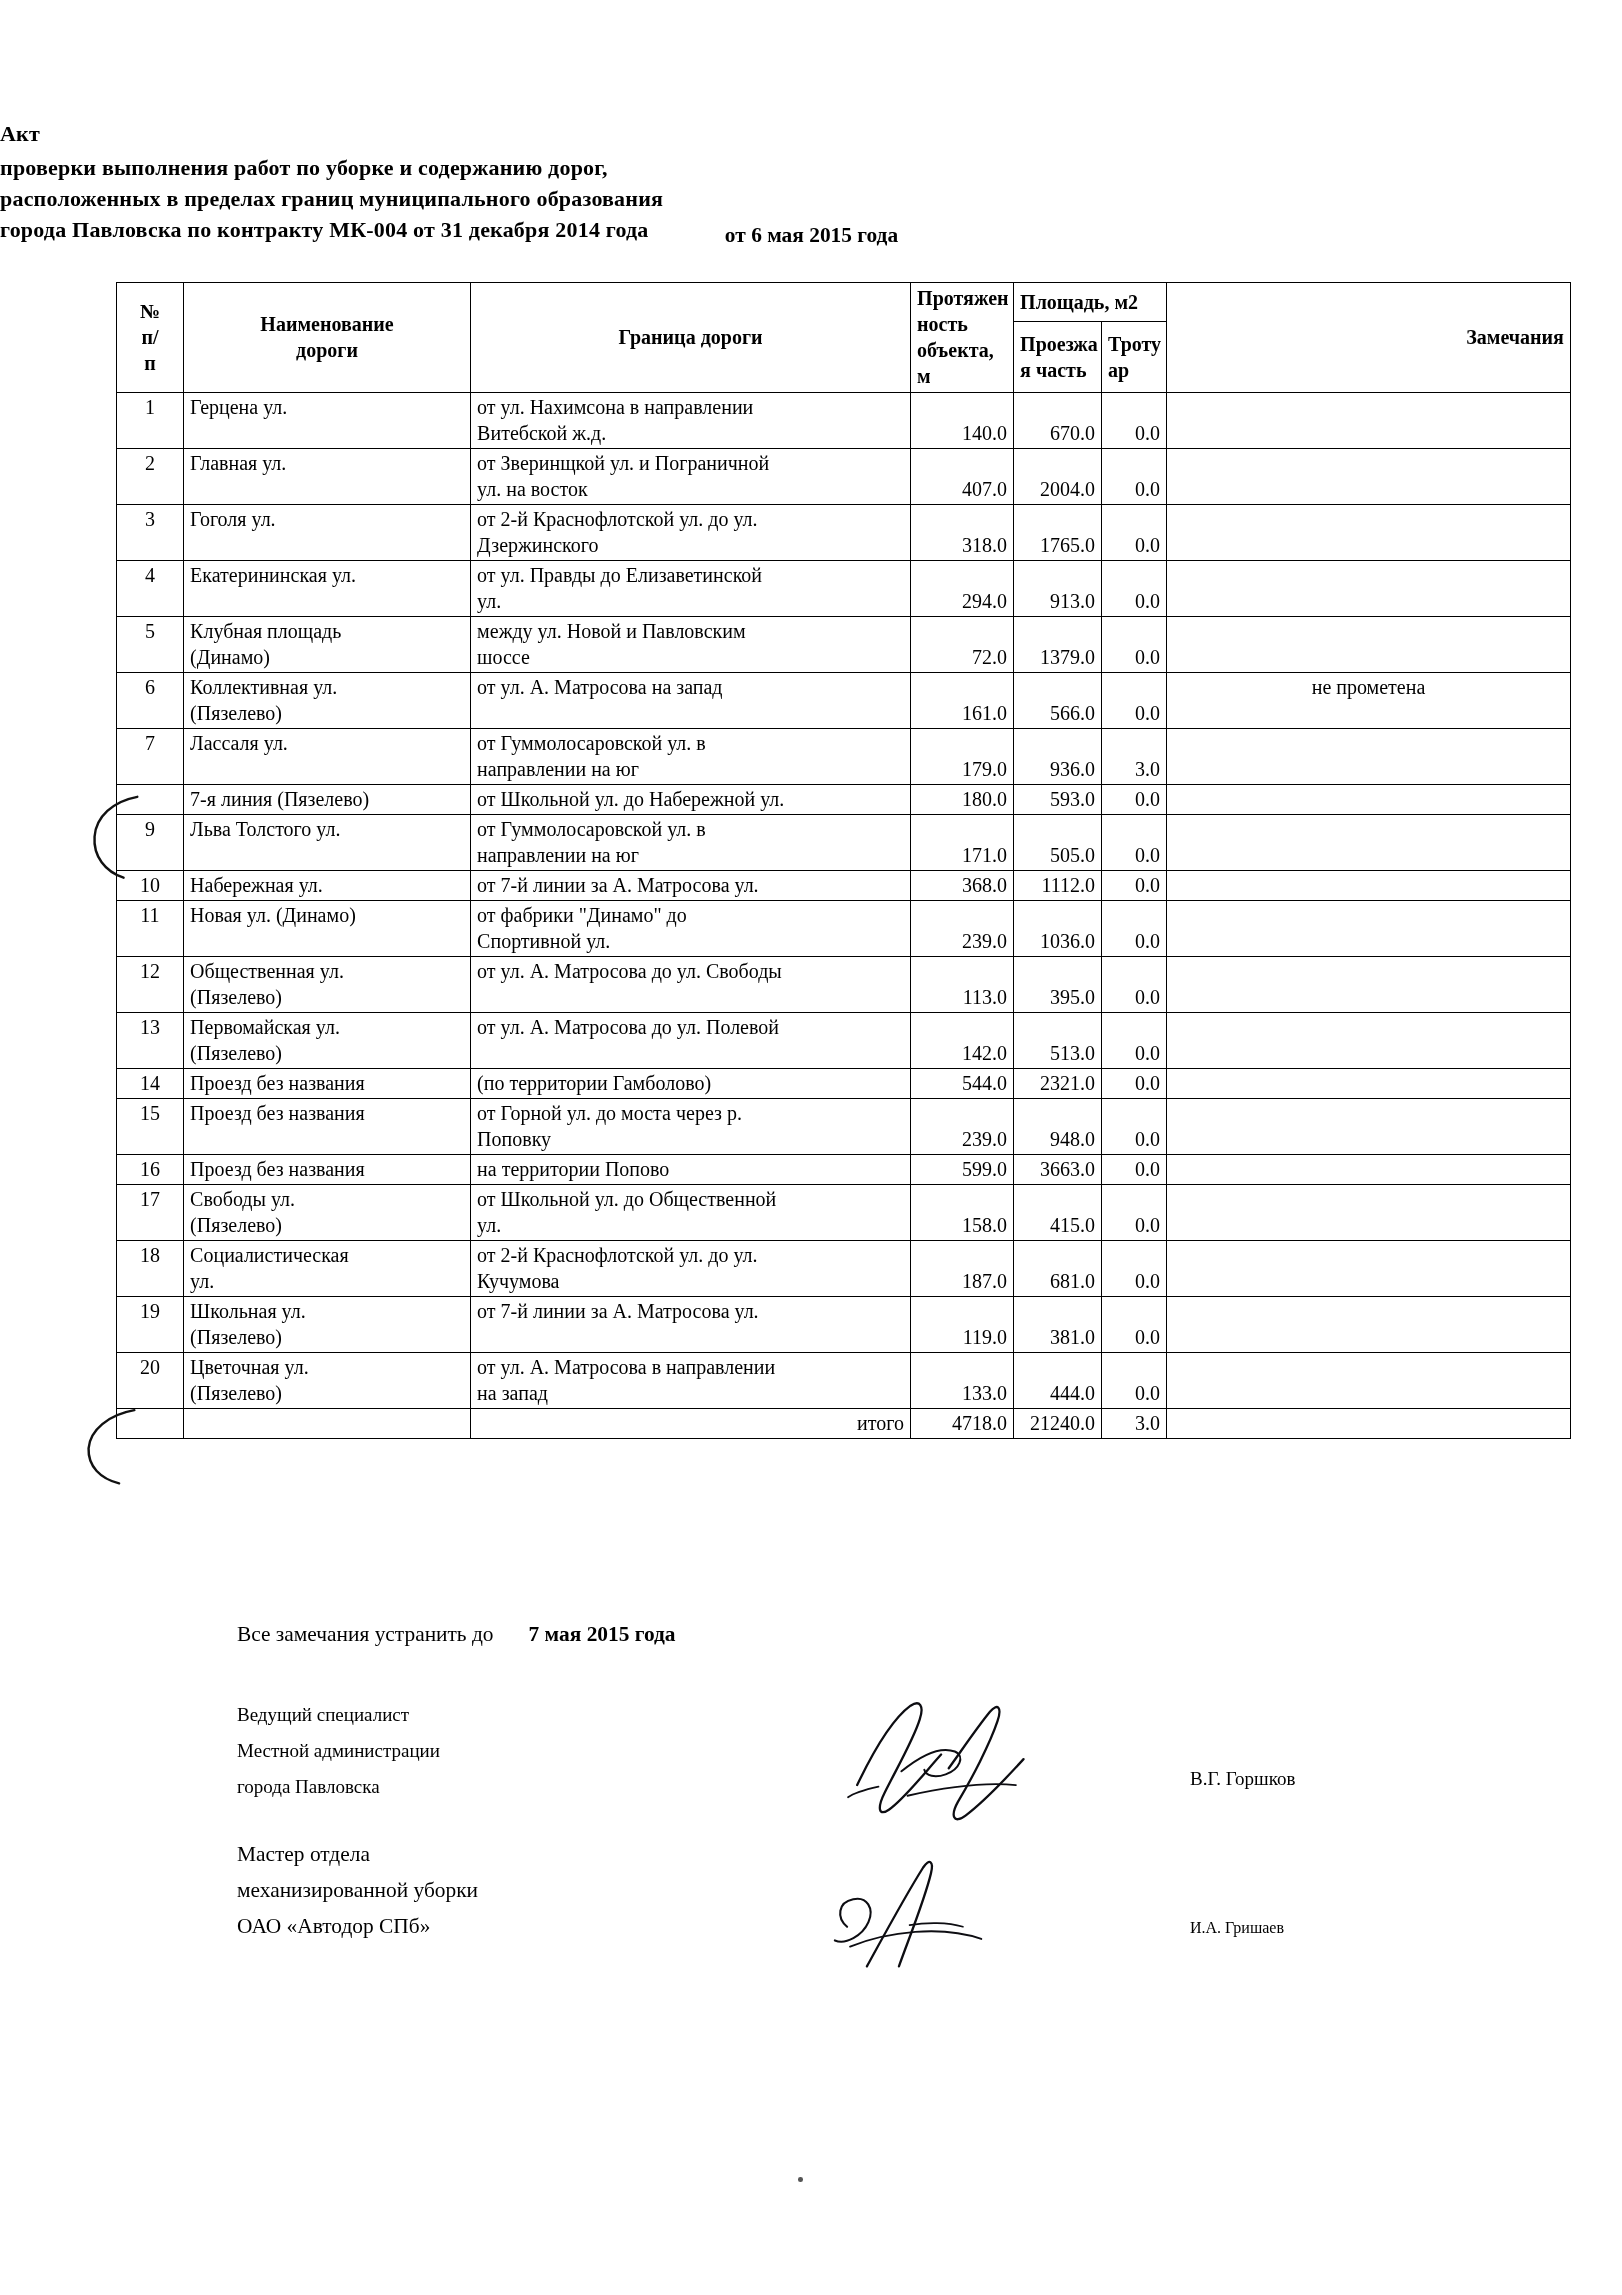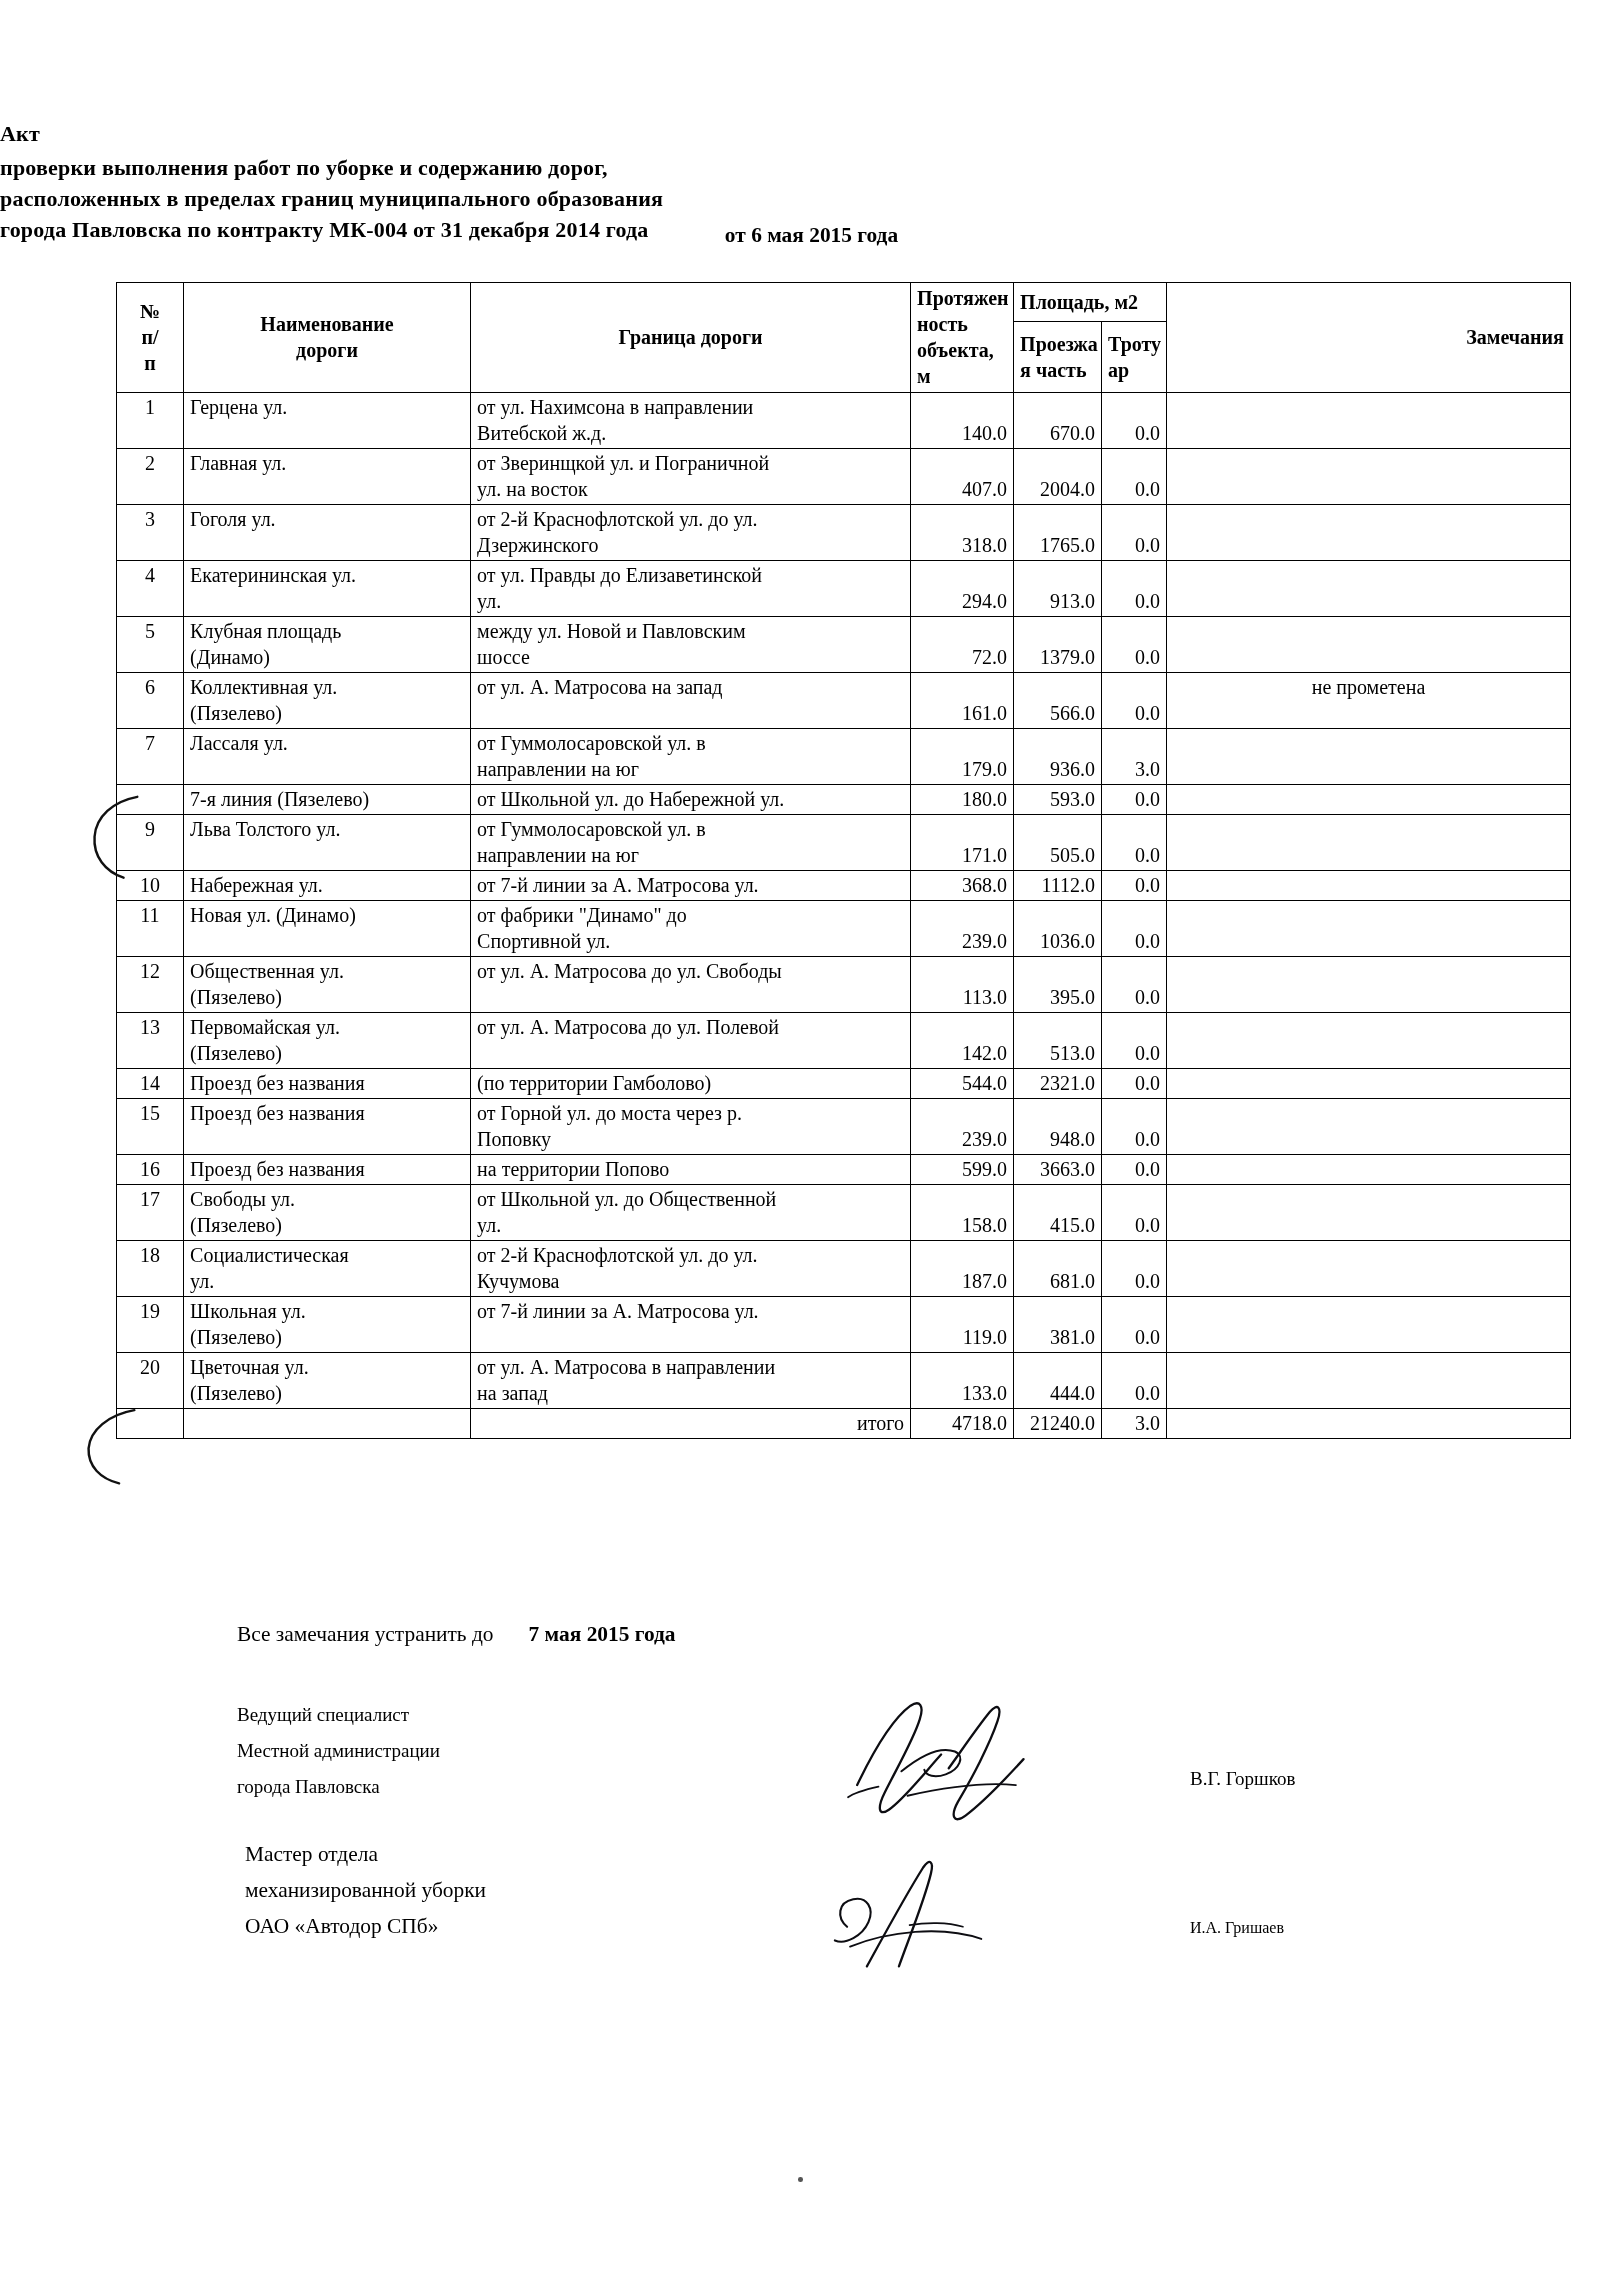--- a/index.html
+++ b/index.html
@@ -120,21 +120,21 @@
 
   .sign-block {
     position: absolute;
     left: 237px;
     top: 1697px;
     font-size: 19px;
     line-height: 36px;
   }
   .sign-block2 {
     position: absolute;
-    left: 245px;
+    left: 237px;
     top: 1836px;
     font-size: 21.4px;
     line-height: 36px;
   }
   .sign-name-1 {
     position: absolute;
     left: 1190px;
     top: 1768px;
     font-size: 19px;
   }

